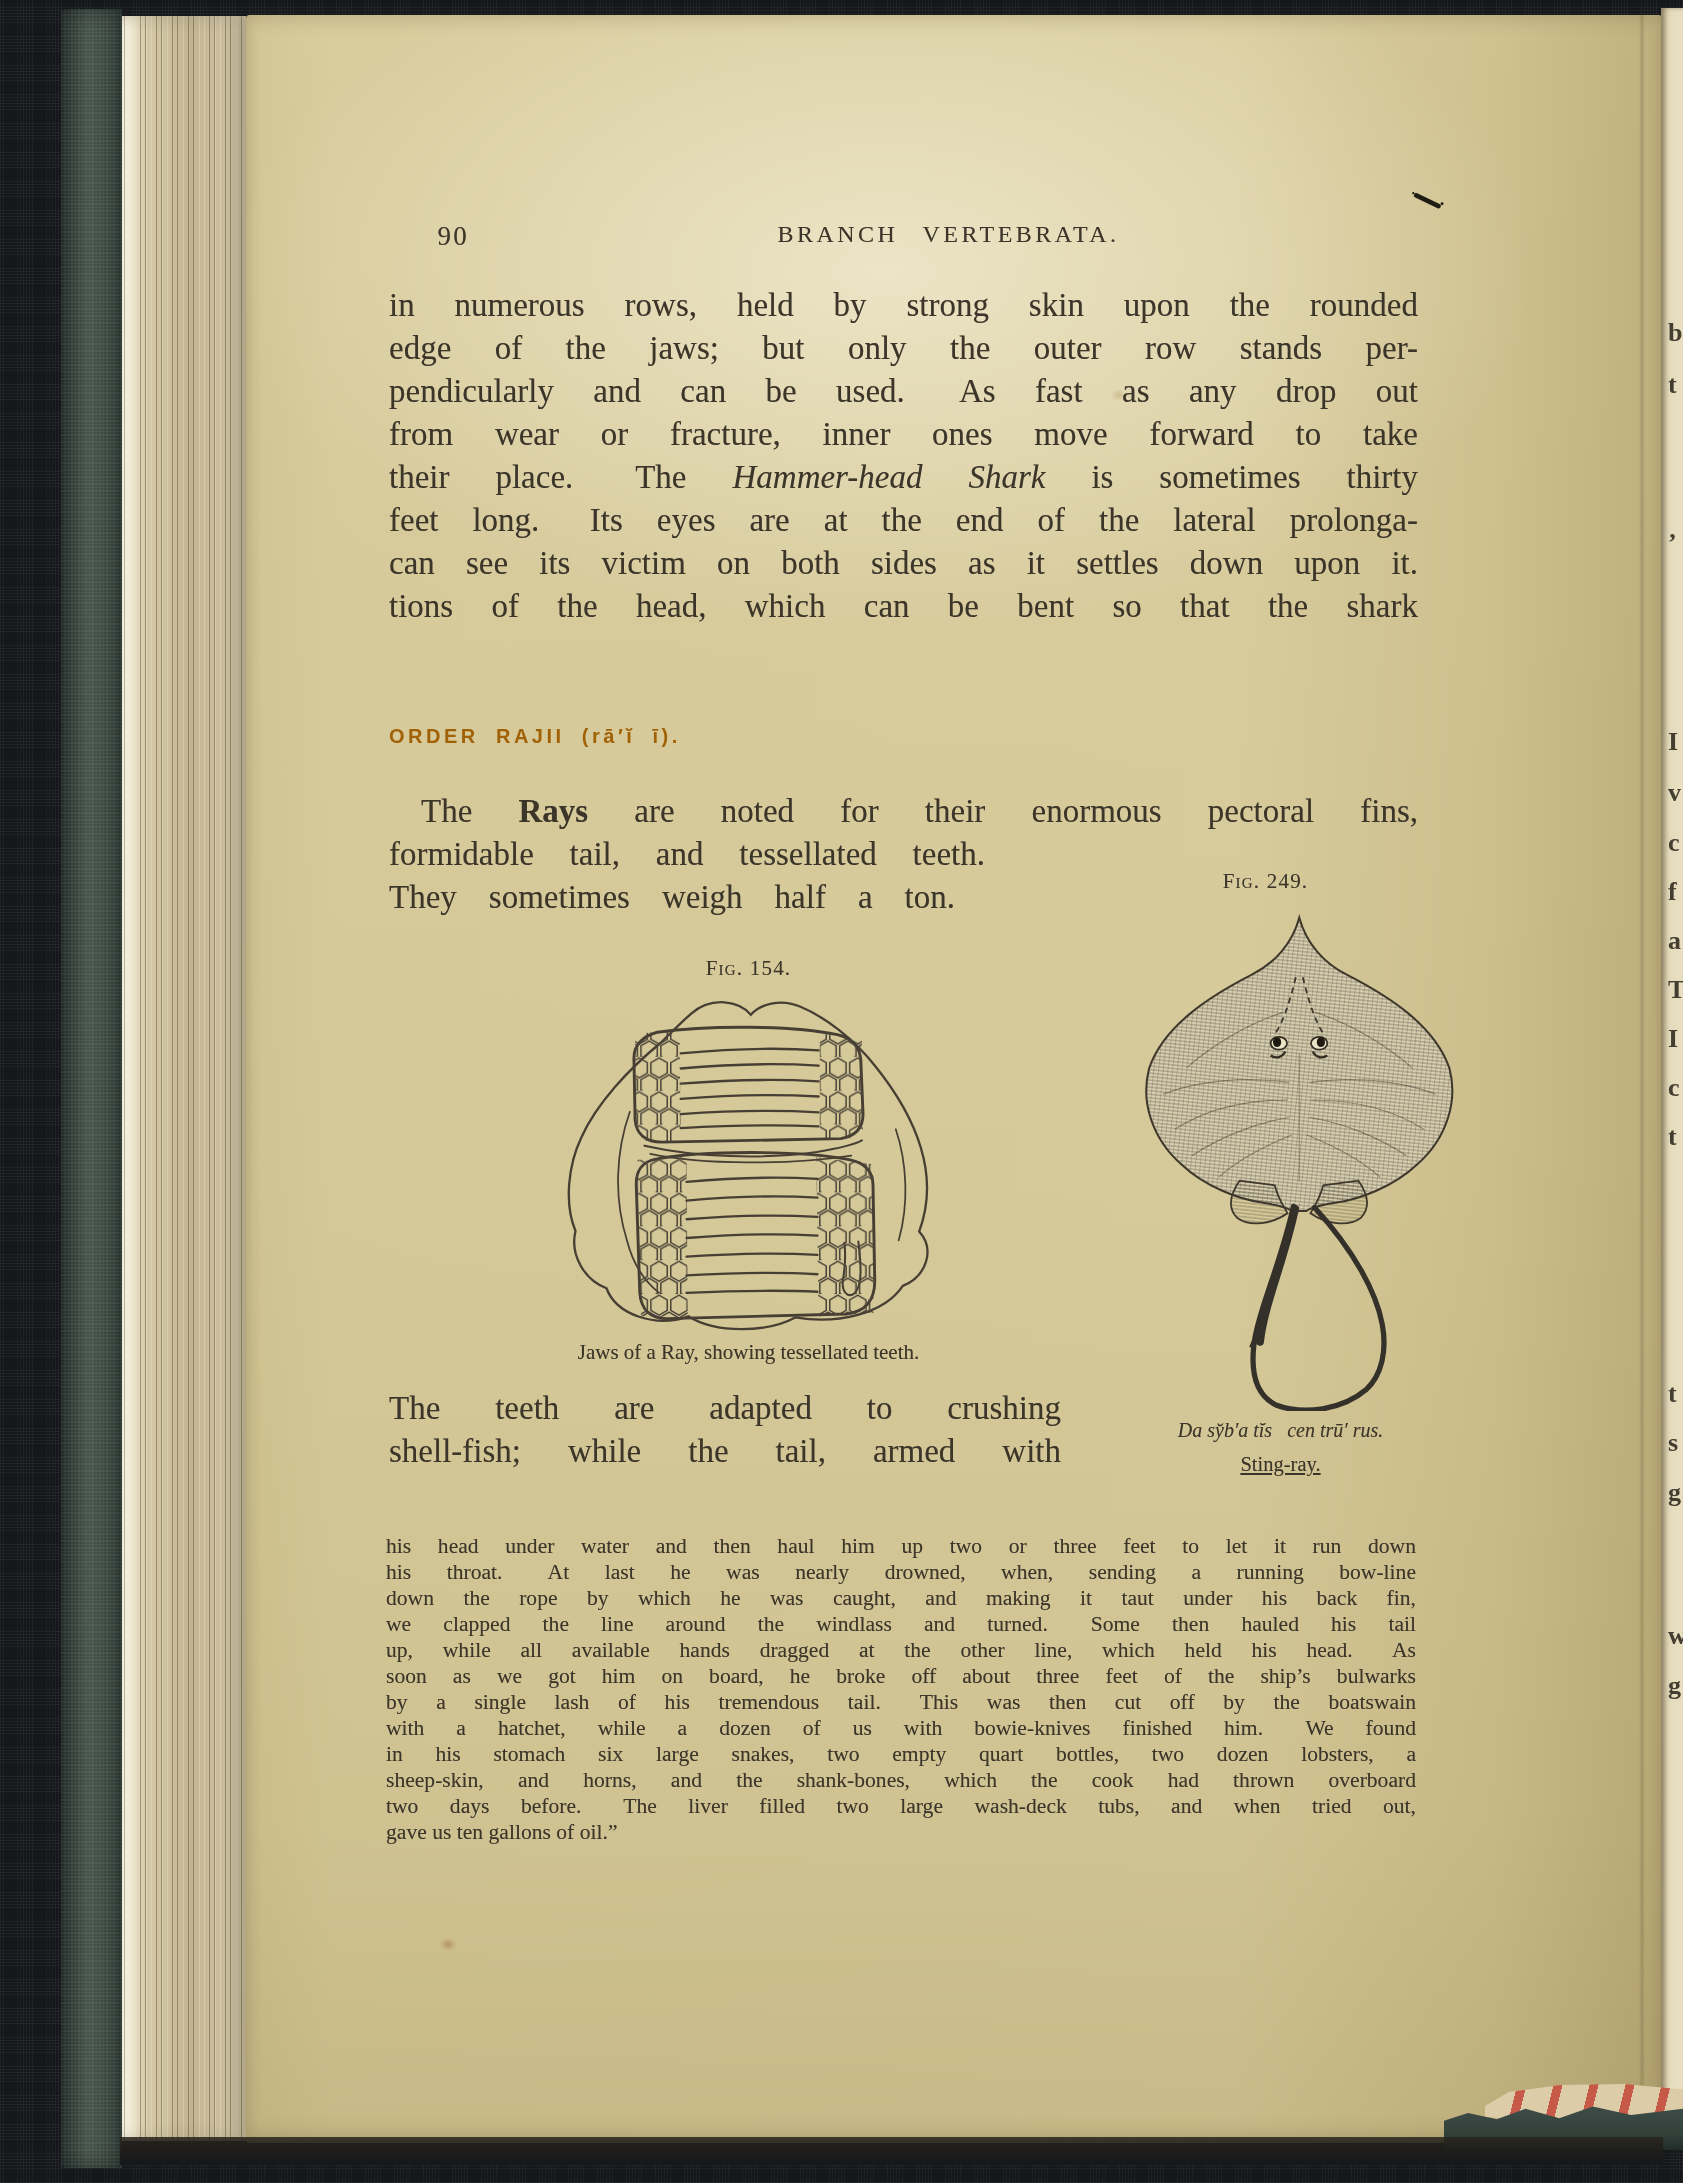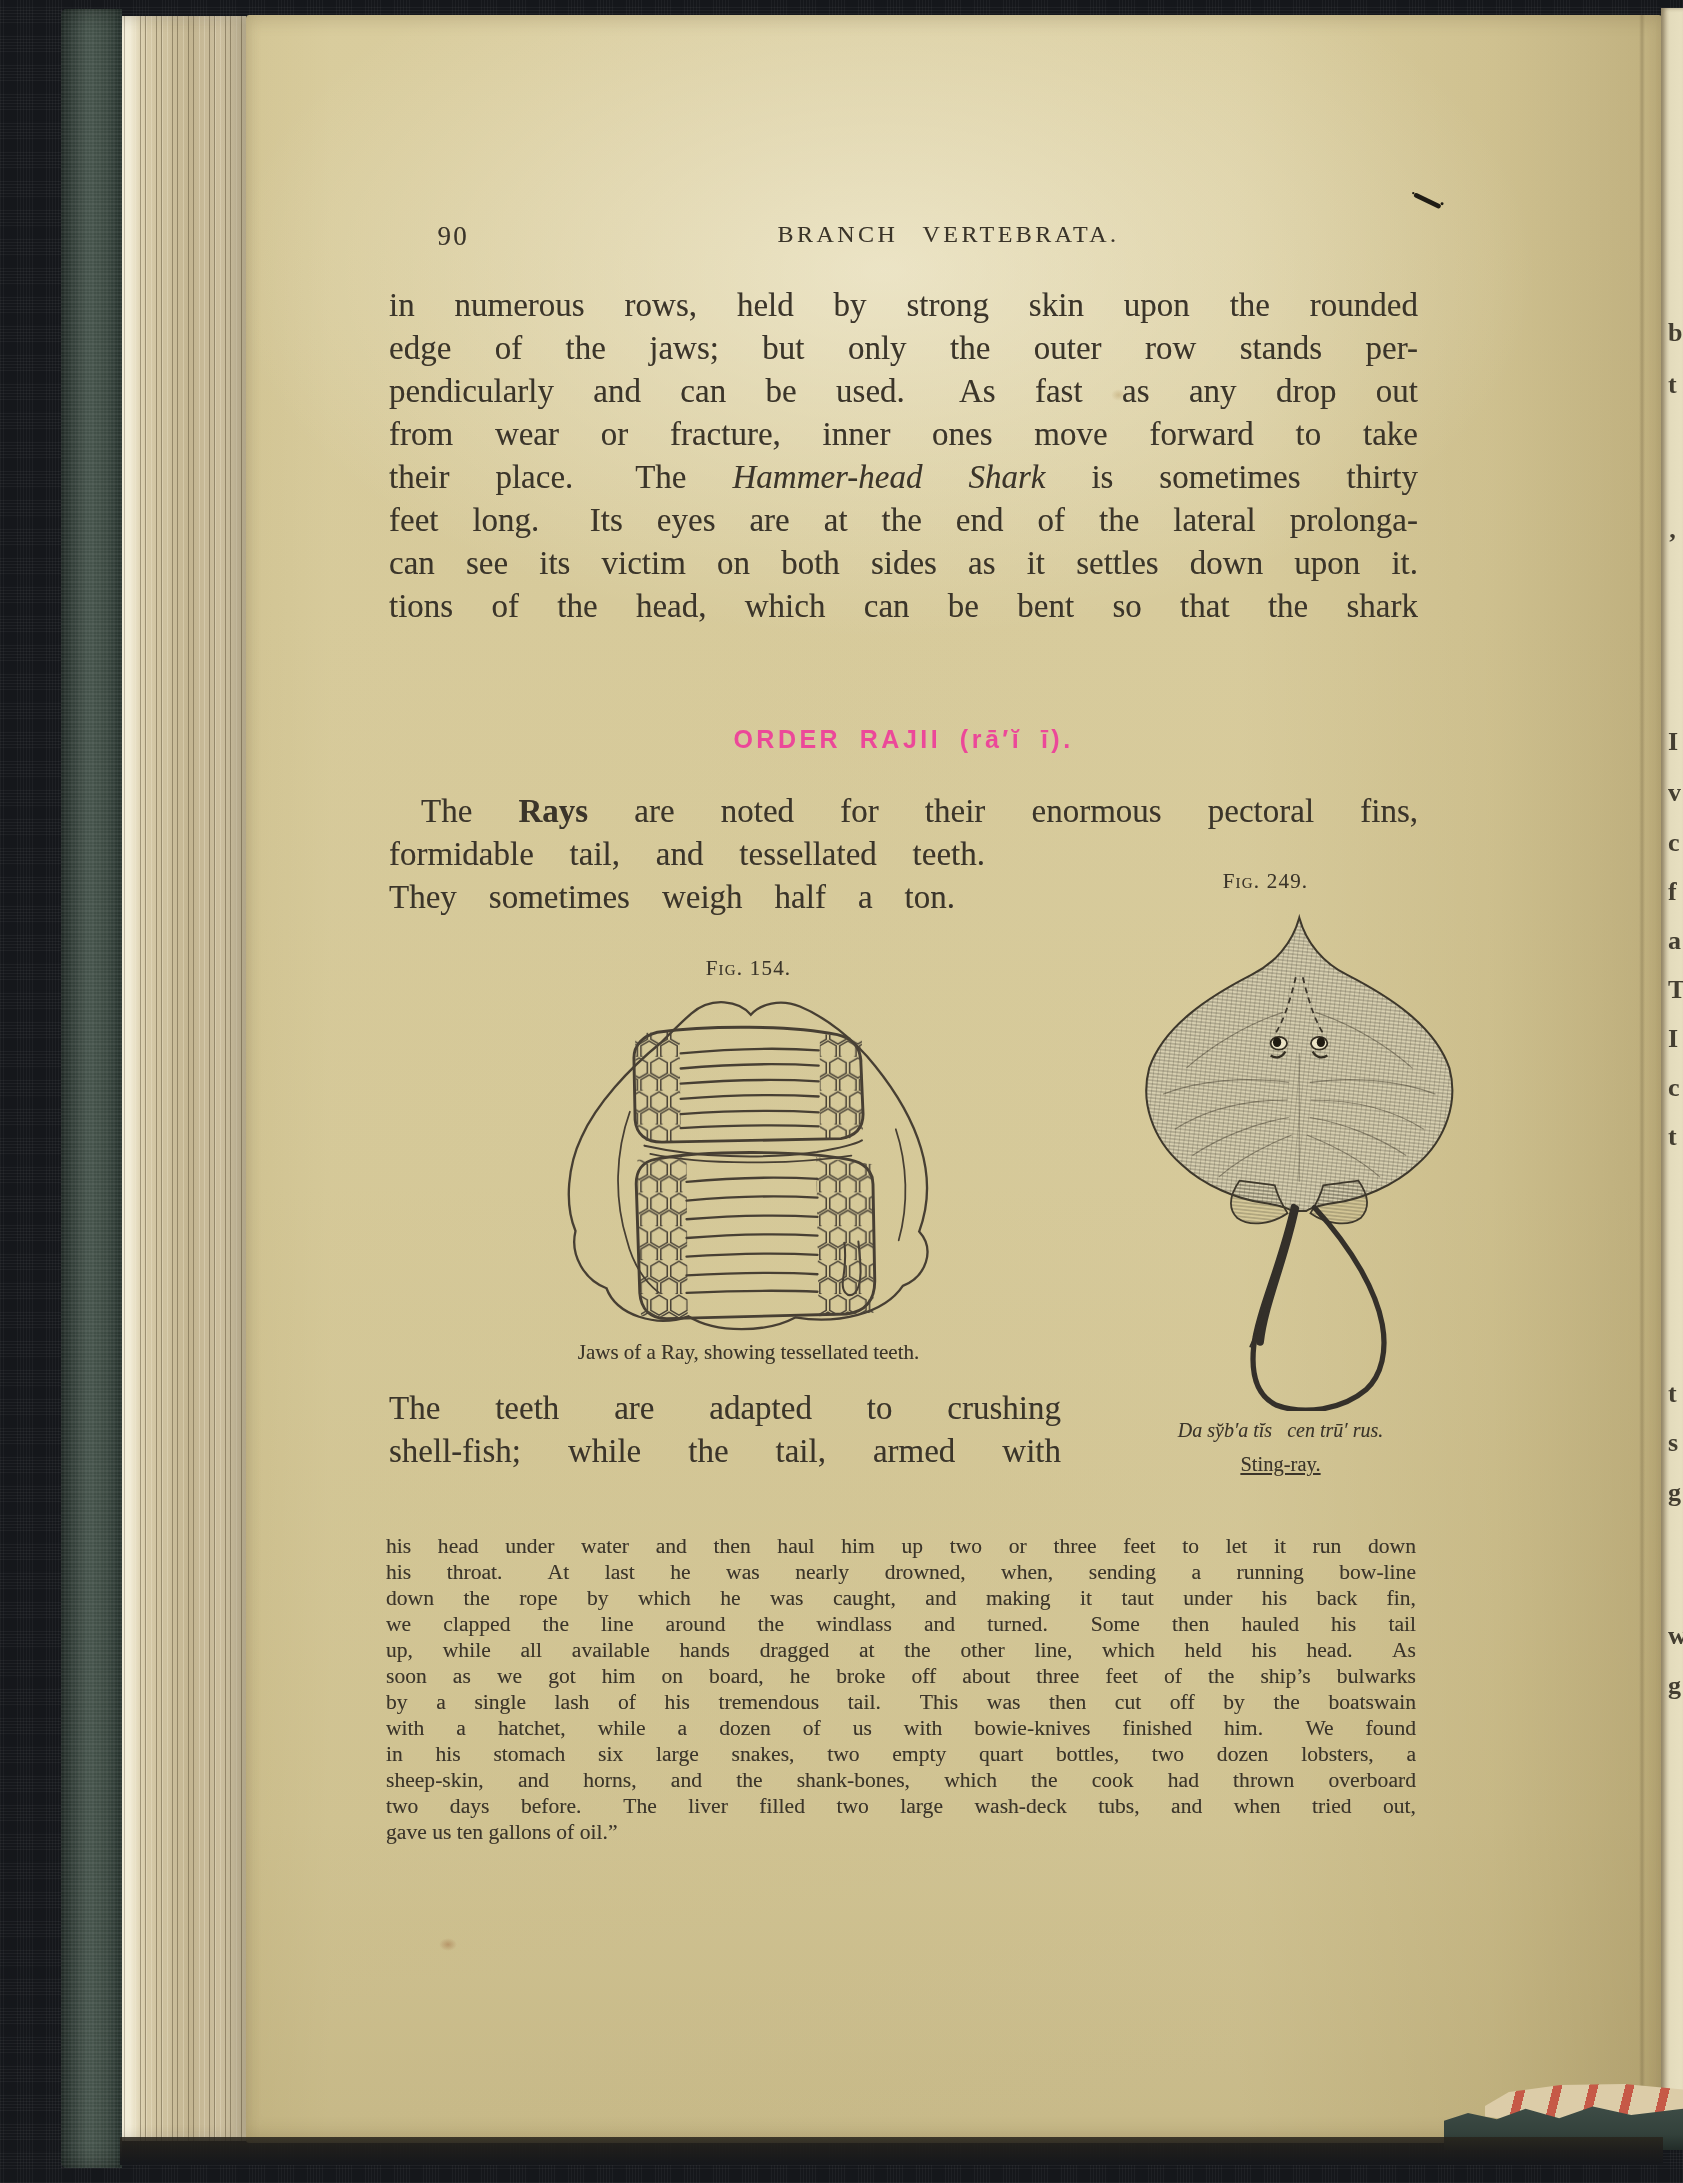--- a/index.html
+++ b/index.html
@@ -61,23 +61,23 @@
     background:linear-gradient(180deg,rgba(40,36,28,.85),rgba(21,23,27,1));}
   .spot{border-radius:50%;}
   
   .ink{color:#3b352a;text-shadow:0 0 0.6px rgba(59,53,42,.35);}
   .header-band{left:389px;top:221px;width:1029px;height:35px;margin-left:45px;}
   .page-num{position:absolute;left:3.5px;top:0;font-size:27px;letter-spacing:2.3px;}
   .running-head{text-align:center;font-size:24px;letter-spacing:3.5px;word-spacing:15px;}
   .para{left:389px;width:1029px;font-size:33px;line-height:43px;}
   .para .line{text-align:justify;text-align-last:justify;}
   .p1{top:284px;}
-  .section-heading{left:389px;top:725px;width:1029px;text-align:center;
+  .section-heading{left:389px;top:725px;width:1029px;
     font-family:"Liberation Sans","DejaVu Sans",sans-serif;font-weight:600;
-    font-size:25px;letter-spacing:3.5px;word-spacing:8.2px;color:#ec4899;}
+    font-size:20px;letter-spacing:3.5px;word-spacing:8.2px;color:#a16207;}
   .p2{top:790px;}
   .p2 .line:nth-child(1){width:1029px;text-indent:32px;}
   .p2 .line:nth-child(2){width:596px;}
   .p2 .line:nth-child(3){width:566px;}
   .p3{top:1387px;width:672px;line-height:43px;}
   .fig-label{font-variant:small-caps;font-size:21px;letter-spacing:1.2px;}
   .lbl154{left:510px;top:956px;width:477px;text-align:center;}
   .lbl155{left:1178px;top:869px;width:175px;text-align:center;}
   .cap154{left:468px;top:1340px;width:561px;text-align:center;font-size:21px;}
   .cap155a{left:1105px;top:1419px;width:351px;text-align:center;font-size:20px;font-style:italic;}

